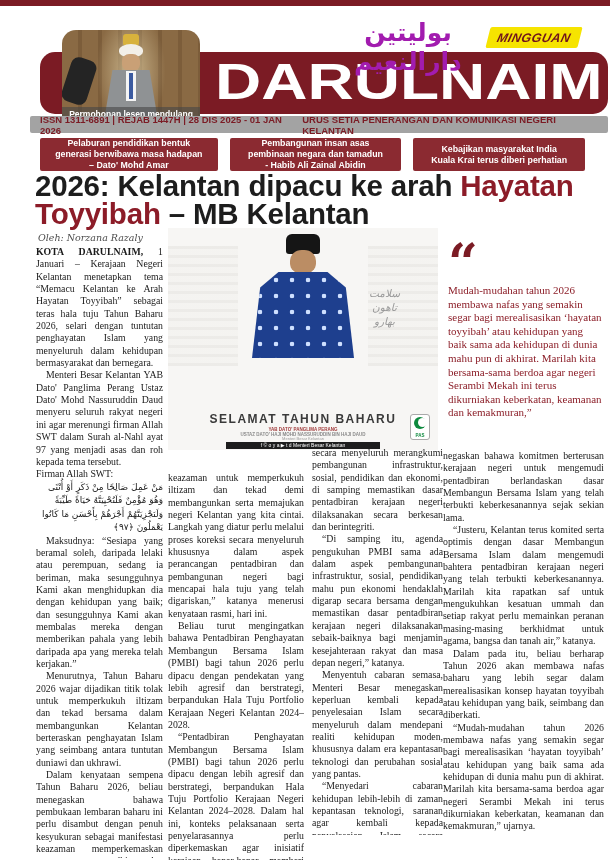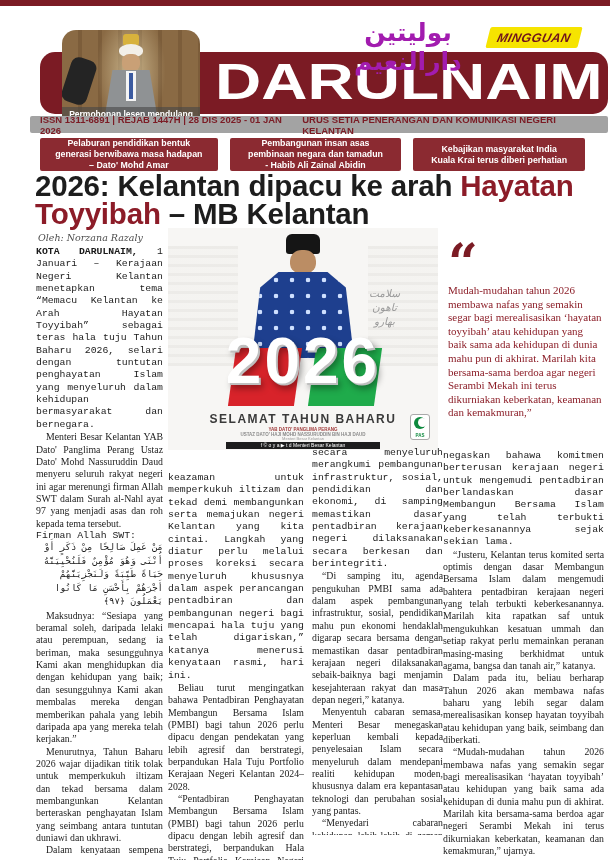--- a/index.html
+++ b/index.html
@@ -53,21 +53,21 @@
   
   .headline{position:absolute;left:35px;top:172px;width:565px;font-family:"Liberation Sans",sans-serif;
         font-weight:bold;font-size:29.5px;line-height:28px;color:#1d1d1d;letter-spacing:-.2px;}
   .headline .accent{color:#8c1c28;}
   .byline{position:absolute;left:38px;top:232px;font-family:"DejaVu Serif",serif;font-style:italic;
         font-size:9.5px;color:#4d4d4d;}
 
   
   .bodycol{position:absolute;font-size:9.8px;line-height:12.35px;text-align:justify;overflow:hidden;}
   .bodycol p{margin:0;text-indent:10px;}
-  .bodycol p.noindent{text-indent:0;font-family:Liberation Mono, monospace;}
+  .bodycol p.noindent{text-indent:0;}
   .bodycol .lead{font-weight:bold;}
   #col1{left:36px;top:246px;width:127px;height:612px;}
   #col2{left:168px;top:472px;width:136px;height:388px;}
   #col3{left:312px;top:447px;width:131px;height:388px;}
   #col4body{left:443px;top:450px;width:161px;height:410px;}
   .firman{margin:5px 0 3px;text-indent:0;}
   .verse{direction:rtl;text-align:right;font-family:"DejaVu Sans",sans-serif;font-size:9px;
         line-height:13.5px;margin:2px 0 6px;}
 
   
@@ -180,25 +180,20 @@
     <div class="sketch sl"></div>
     <div class="sketch sr"></div>
     <div class="man-songkok"></div>
     <div class="man-face"></div>
     <div class="man-shirt"></div>
     <div class="jawi-callig">
       <div>سلامت</div>
       <div>تاهون</div>
       <div>بهارو</div>
     </div>
-    <div class="y-wrap">
-      <div class="y-red"></div>
-      <div class="y-green"></div>
-      <div class="y2026">2026</div>
-    </div>
     <div class="greet">SELAMAT TAHUN BAHARU</div>
     <div class="credits">
       <div class="c1">YAB DATO' PANGLIMA PERANG</div>
       <div class="c2">USTAZ DATO' HAJI MOHD NASSURUDDIN BIN HAJI DAUD</div>
       <div class="c3">Menteri Besar Kelantan</div>
     </div>
     <div class="poster-bar">f © o y a ▶ t d   Menteri Besar Kelantan</div>
     <div class="pas">
       <div class="moon"></div>
       <div class="lbl">PAS</div>

